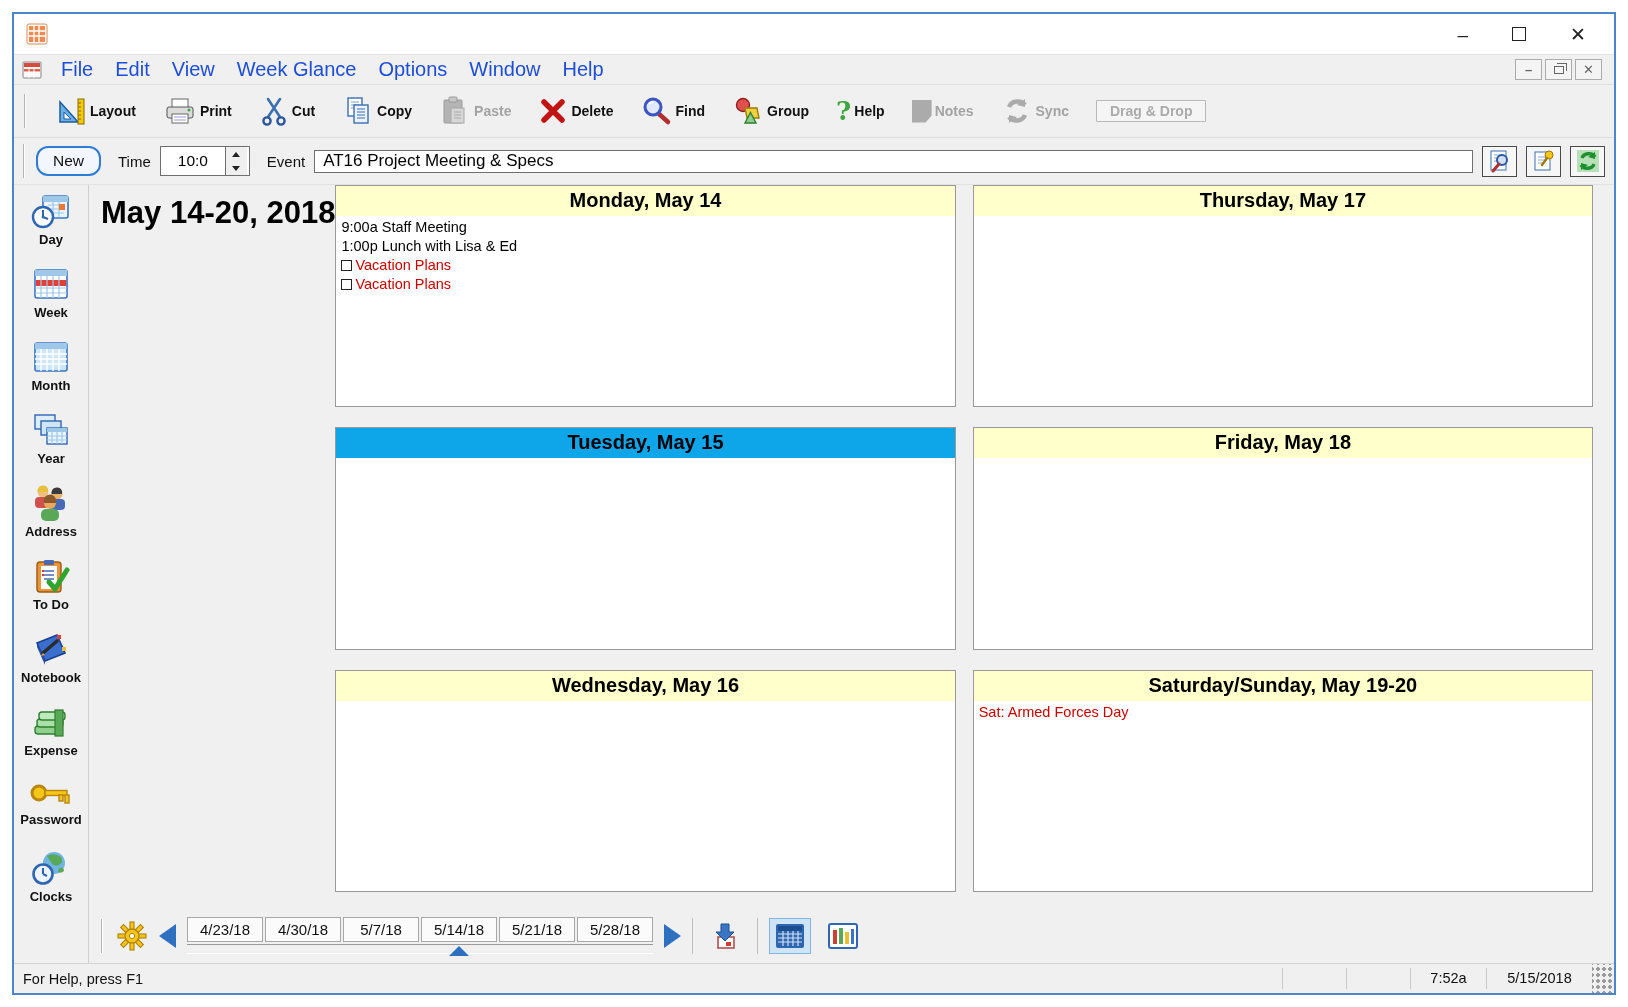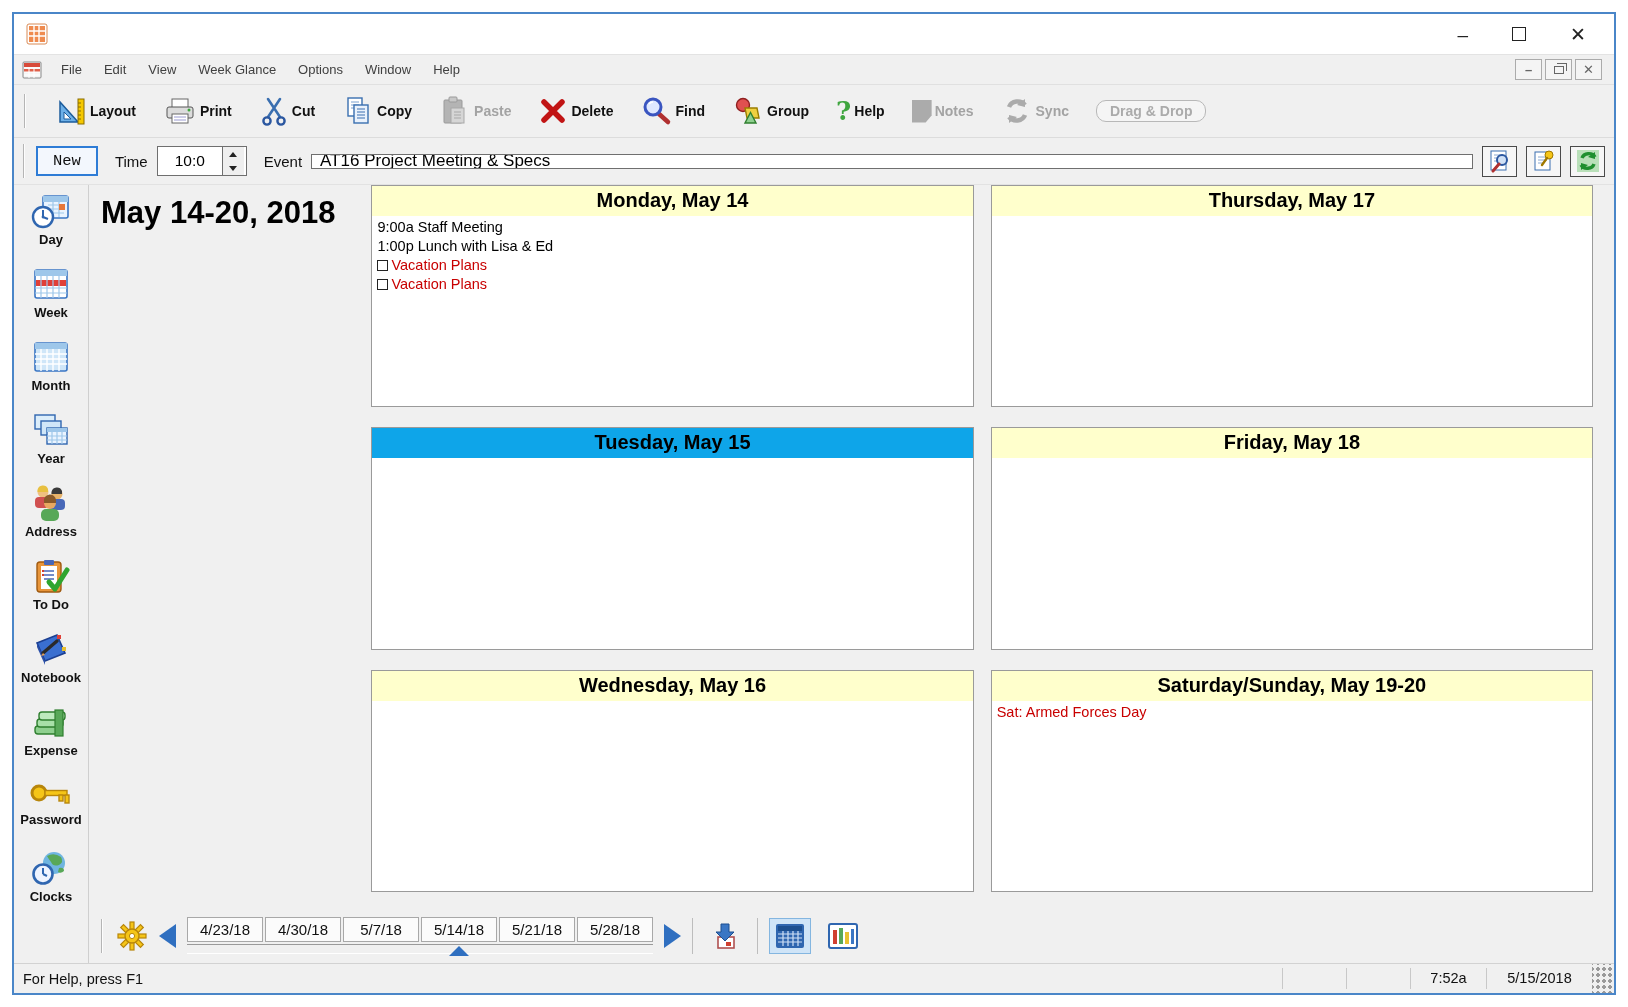--- a/index.html
+++ b/index.html
@@ -13,70 +13,70 @@
   .app-icon { width:22px; height:22px; margin-right:10px; }
   .title-text { font-size:17px; color:#111; }
   .win-controls { margin-left:auto; display:flex; align-items:center; gap:44px; padding-right:16px; }
   .wc { font-size:19px; color:#222; line-height:1; cursor:default; }
   .wc-max { width:14px; height:14px; border:1.5px solid #222; display:inline-block; }
 
   
   .menubar { height:31px; background:#f0f0f0; border-top:1px solid #e3e3e3; border-bottom:1px solid #e0e0e0;
     display:flex; align-items:center; padding:0 8px; flex:0 0 auto; }
   .menu-cal-icon { width:20px; height:20px; margin-right:8px; }
-  .menu-item { font-size:13px; color:#404040; padding:3px 11px; }
+  .menu-item { font-size:20px; color:#1d4ed8; padding:3px 11px; }
   .mdi-controls { margin-left:auto; display:flex; gap:3px; padding-right:4px; }
   .mdi-btn { width:27px; height:21px; border:1px solid #ababab; background:#f4f4f4; color:#666;
     display:flex; align-items:center; justify-content:center; font-size:13px; font-weight:bold; }
   .mdi-restore { position:relative; width:10px; height:8px; border:1.5px solid #666; background:#f4f4f4; }
   .mdi-restore::before { content:""; position:absolute; left:2px; top:-4px; width:9px; height:7px;
     border:1.5px solid #666; border-bottom:none; border-left:none; }
 
   
   .toolbar { height:53px; display:flex; align-items:center; padding:0 10px; gap:27px;
     border-bottom:1px solid #dcdcdc; flex:0 0 auto; }
   .grip { width:2px; height:34px; border-left:1px solid #b5b5b5; border-right:1px solid #fdfdfd; margin-right:2px; }
   .tool-btn { display:flex; align-items:center; gap:3px; font-size:14px; font-weight:bold; color:#111; }
   .tool-btn.disabled { color:#a3a3a3; }
   .help-q { color:#3fa53f; font-size:26px; font-weight:bold; line-height:22px; font-family:"DejaVu Serif",serif; }
   .notes-sq { width:20px; height:23px; background:#ababab;
     clip-path:polygon(0 0,100% 0,100% 70%,70% 100%,0 100%); }
-  .dragdrop-btn { border:1px solid #b8b8b8; border-radius:10px; background:#f5f5f5; color:#ababab;
+  .dragdrop-btn { border:1px solid #b8b8b8; border-radius:1px; background:#f5f5f5; color:#ababab;
     font-size:14px; font-weight:bold; padding:2px 13px; }
 
   
   .entrybar { height:47px; display:flex; align-items:center; padding:0 9px; gap:9px; flex:0 0 auto;
     border-bottom:1px solid #e2e2e2; }
   .new-btn { border:2px solid #2e7cd6; background:#f3f7fd; font-size:15.5px; color:#111;
-    padding:4px 15px; border-radius:0;font-family:Liberation Mono, monospace; }
+    padding:4px 15px; border-radius:12px; }
   .field-label { font-size:15px; color:#111; margin-left:8px; }
   .time-spin { display:flex; border:1px solid #6f6f6f; background:#fff; height:30px; width:90px; }
   .time-input { border:none; outline:none; width:64px; font-size:15.5px; padding:0 17px;
     font-family:inherit; background:#fff; }
   .spin-col { width:22px; border-left:1px solid #6f6f6f; display:flex; flex-direction:column; }
   .spin-btn { flex:1; background:#efefef; display:flex; align-items:center; justify-content:center; }
   .tri-up { width:0; height:0; border-left:4px solid transparent; border-right:4px solid transparent; border-bottom:5px solid #222; }
   .tri-dn { width:0; height:0; border-left:4px solid transparent; border-right:4px solid transparent; border-top:5px solid #222; }
-  .event-input { flex:1; height:15px; border:1px solid #6f6f6f; background:#fff; font-size:17px;
+  .event-input { flex:1; height:23px; border:1px solid #6f6f6f; background:#fff; font-size:17px;
     padding:0 8px; font-family:inherit; outline:none; }
   .mini-btn { width:35px; height:31px; border:1px solid #4a4a4a; background:#f6f6f6;
     display:flex; align-items:center; justify-content:center; }
 
   
   .bodyrow { flex:1; display:flex; min-height:0; }
   .sidebar { width:75px; background:#f0f0f0; border-right:1px solid #cfcfcf; display:flex;
     flex-direction:column; align-items:center; padding-top:8px; flex:0 0 auto; }
   .side-item { display:flex; flex-direction:column; align-items:center; height:73px; justify-content:flex-start; }
   .side-label { font-size:13px; font-weight:bold; color:#111; margin-top:1px; }
 
   .main { flex:1; display:flex; flex-direction:column; min-width:0; }
   .cal-area { flex:1; display:flex; flex-direction:row; padding:0 21px 0 12px; min-height:0; }
   .cal-title { text-align:center; font-size:31px; font-weight:bold; color:#000; padding:10px 0 12px; }
   .cal-grid { flex:1; display:grid; grid-template-columns:1fr 1fr; grid-template-rows:1fr 1fr 1fr;
-    column-gap:17px; row-gap:20px; padding-bottom:16px; min-height:0;margin-left:36px; }
+    column-gap:17px; row-gap:20px; padding-bottom:16px; min-height:0; }
   .day-panel { background:#fff; border:1px solid #9a9a9a; display:flex; flex-direction:column; overflow:hidden; }
   .day-header { background:#ffffcc; text-align:center; font-size:20px; font-weight:bold; color:#000;
     padding:3px 0 4px; flex:0 0 auto; }
   .day-header.today { background:#0ea5e9; }
   .day-body { flex:1; padding:2px 3px; font-size:14.5px; line-height:1.32; color:#000; }
   .event { padding-left:2px; }
   .event.red { color:#c80000; }
   .event.selected { background:#80ffff; outline:1px dotted #3a7d7d; }
   .chk { display:inline-block; width:11px; height:11px; border:1px solid #222; background:#fff;
     vertical-align:-1px; margin-right:3px; }

